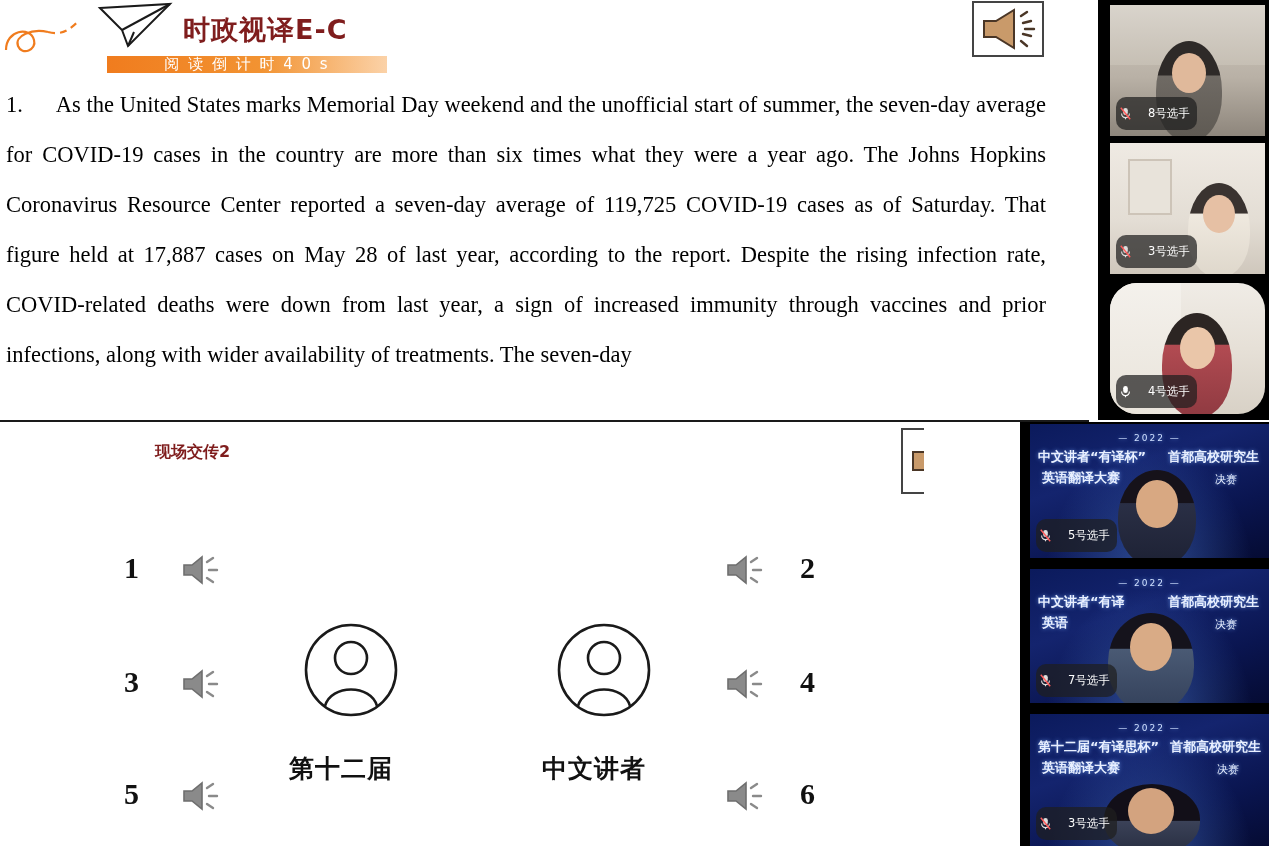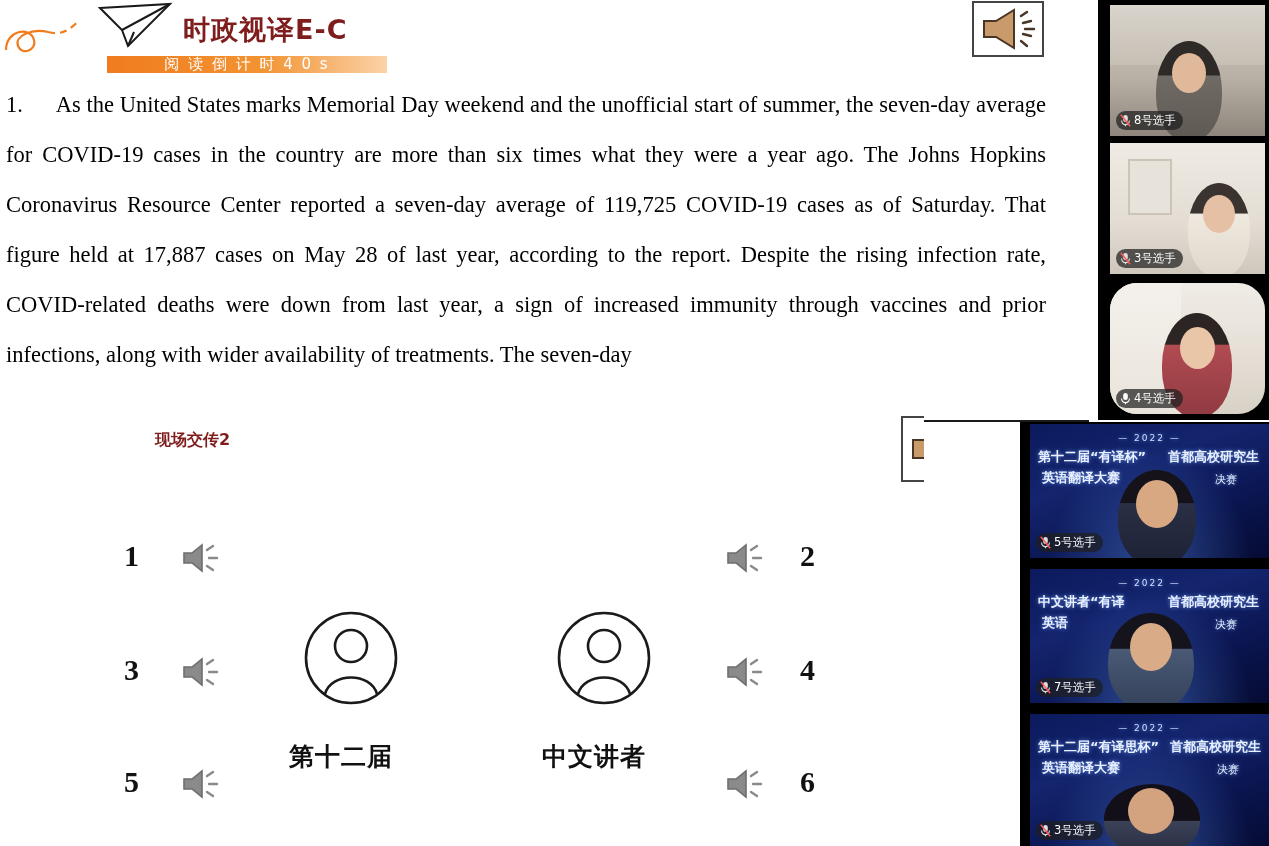--- a/index.html
+++ b/index.html
@@ -23,21 +23,21 @@
     background: #ffffff;
     overflow: hidden;
   }
   #slide-top {
     top: 0;
     width: 1089px;
     height: 420px;
     border-bottom: 2px solid #1a1a1a;
   }
   #slide-bottom {
-    top: 410px;
+    top: 422px;
     width: 924px;
     height: 424px;
   }
 
   
   .doodle {
     position: absolute;
     left: 4px;
     top: 2px;
     width: 170px;
@@ -134,24 +134,24 @@
   
   .tile {
     position: absolute;
     overflow: hidden;
     background: #2b2b2b;
   }
   .tile .badge {
     position: absolute;
     left: 6px;
     bottom: 6px;
-    height: 19px;
+    height: 33px;
     display: flex;
     align-items: center;
-    gap: 3px;
+    gap: 17px;
     padding: 0 7px 0 4px;
     border-radius: 10px;
     background: rgba(30,30,30,0.72);
     color: #fff;
     font-size: 11.5px;
     font-family: "DejaVu Sans", "Liberation Sans", sans-serif;
     white-space: nowrap;
   }
   .mic-ic { width: 11px; height: 13px; display: block; }
 
@@ -426,21 +426,21 @@
           <path d="M5.5 10.6 L5.5 12.3" stroke="#fff" stroke-width="1.1"></path>
         </svg>
       </span>
       <span>4号选手</span>
     </div>
   </div>
 
   <div class="tile tile-l" id="tile-5">
     <div class="stage"></div>
     <div class="stage-txt stage-year">— 2022 —</div>
-    <div class="stage-txt stage-l1" style="left:8px; right:auto; text-align:left;">第十二届“有译杯”</div>
+    <div class="stage-txt stage-l1" style="left:8px; right:auto; text-align:left;">中文讲者“有译杯”</div>
     <div class="stage-txt stage-l1" style="left:auto; right:10px; text-align:right;">首都高校研究生</div>
     <div class="stage-txt stage-l2" style="left:12px; right:auto; text-align:left;">英语翻译大赛</div>
     <div class="stage-txt stage-l3" style="left:auto; right:32px; text-align:right; top:48px;">决赛</div>
     <div class="person" style="left:88px; top:46px; width:78px; height:96px;
          background:linear-gradient(180deg,#16121a 0%,#16121a 34%,#2a2f45 35%,#1d2134 100%);"></div>
     <div style="position:absolute; left:106px; top:56px; width:42px; height:48px; border-radius:50%;
          background:#d8a882;"></div>
     <div class="badge">
       <span>
         <svg class="mic-ic" viewBox="0 0 11 13" xmlns="http://www.w3.org/2000/svg">

